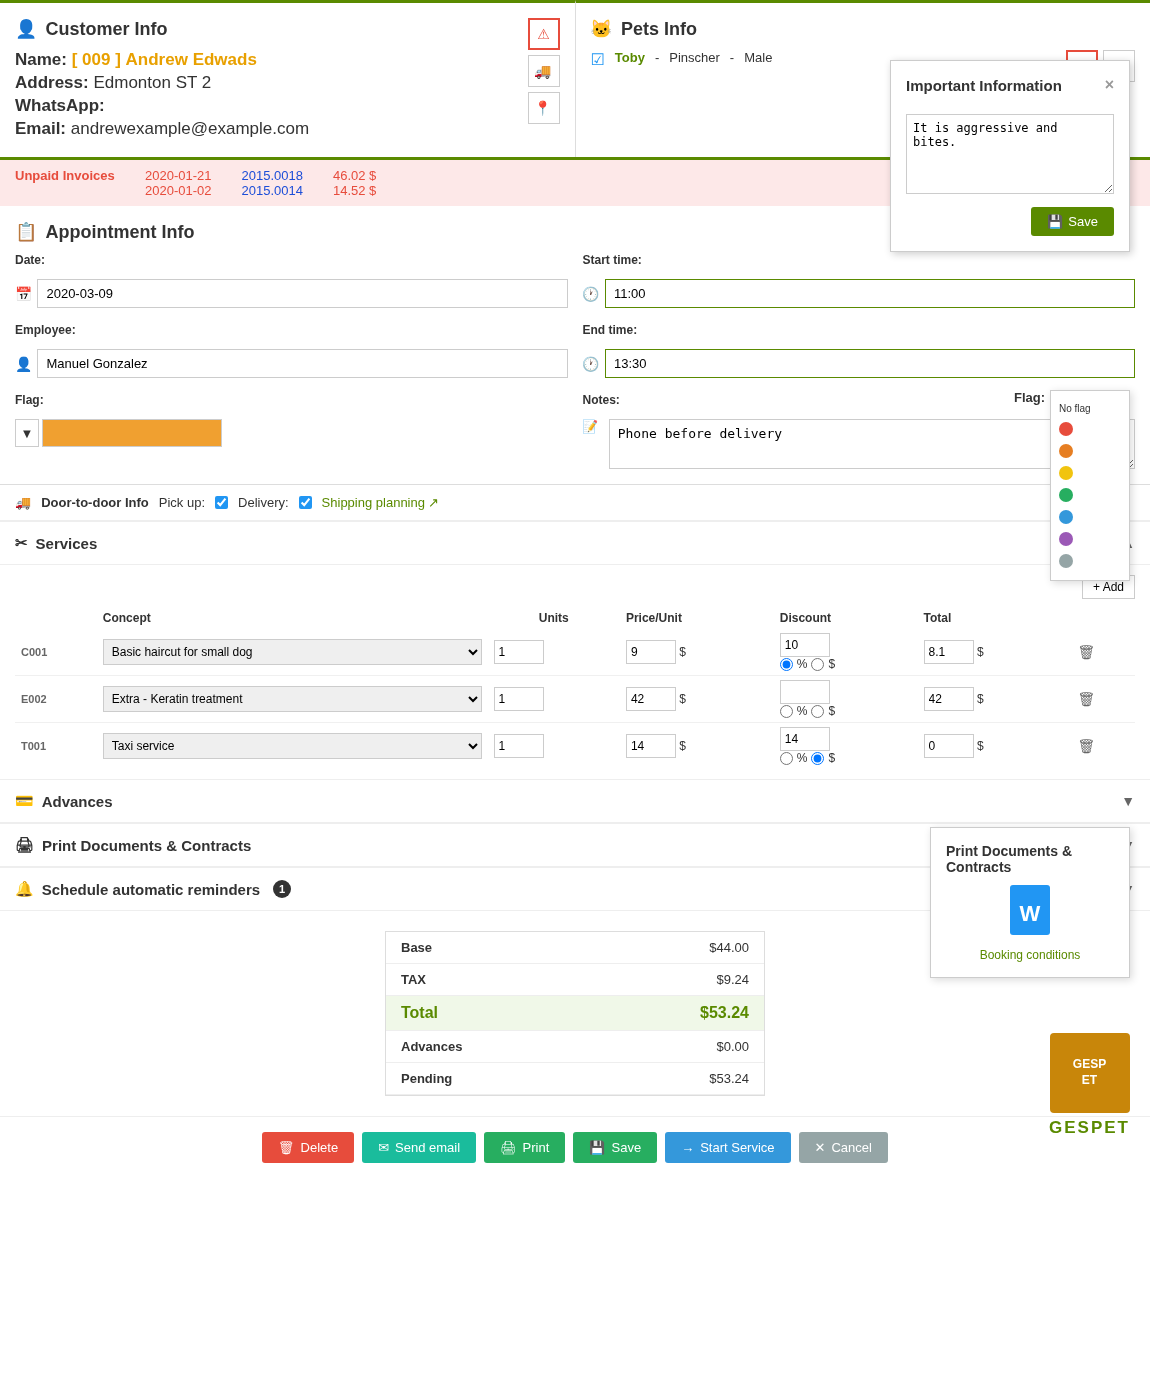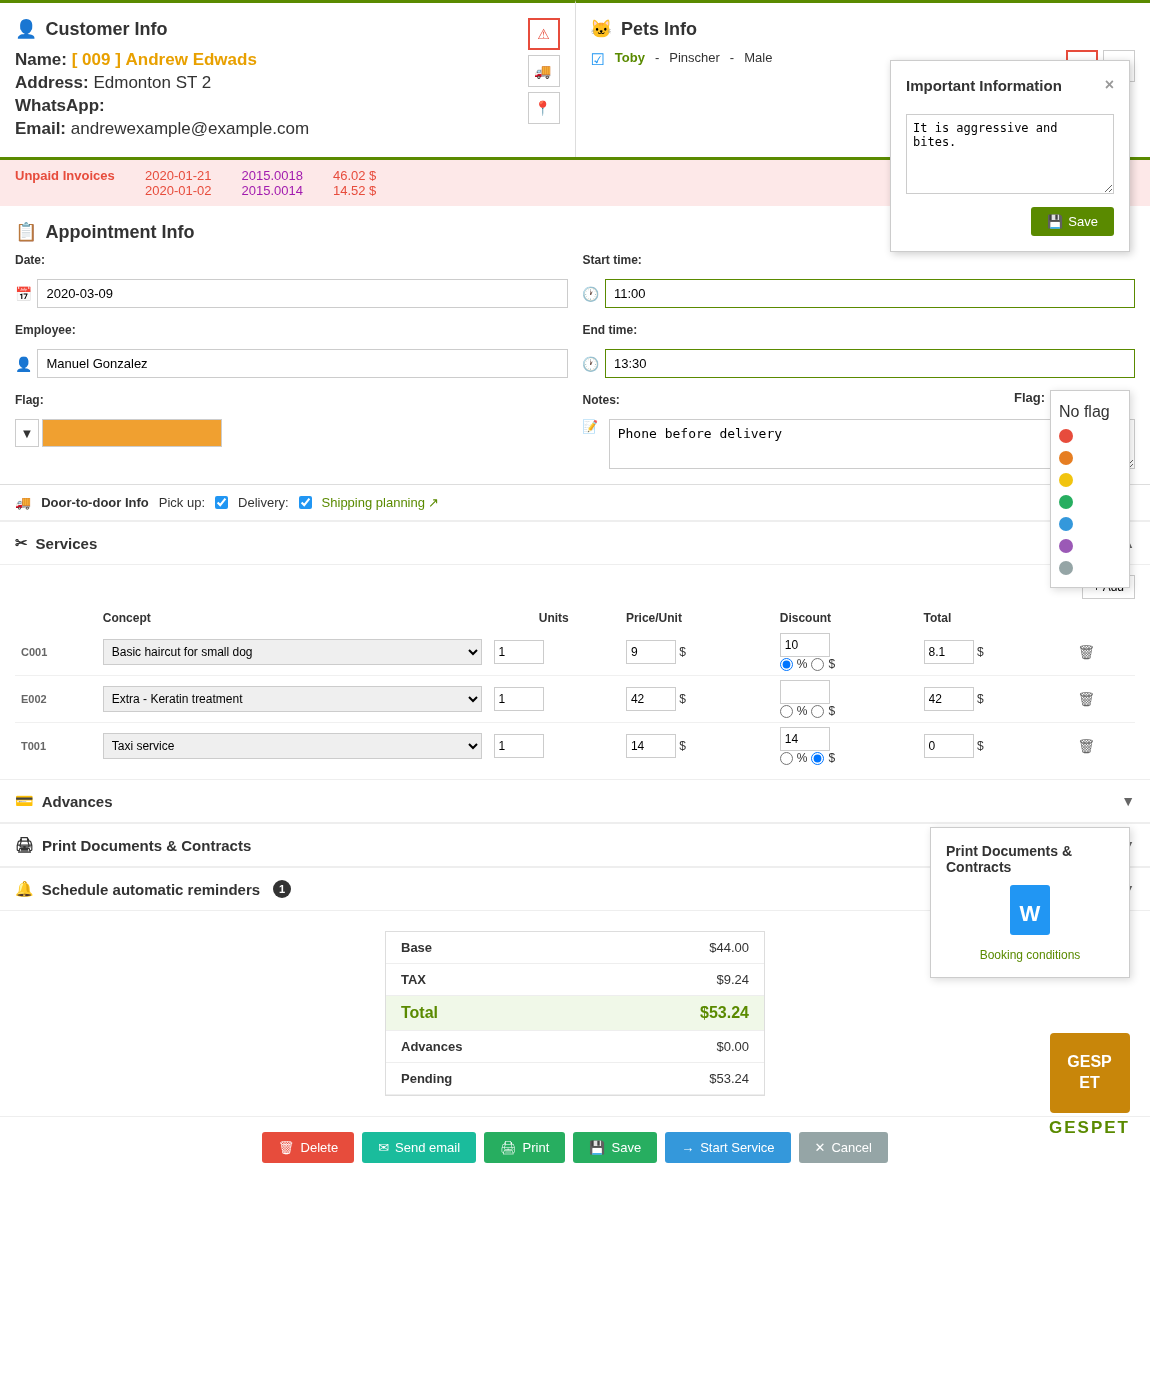--- a/index.html
+++ b/index.html
@@ -89,41 +89,41 @@
     .btn-gray { background: #95a5a6; }
 
     
     .important-info-panel { position: absolute; top: 60px; right: 20px; width: 240px; background: #fff; border: 1px solid #ccc; box-shadow: 2px 2px 8px rgba(0,0,0,0.2); z-index: 100; padding: 15px; }
     .panel-title { font-size: 15px; font-weight: bold; margin-bottom: 20px; display: flex; justify-content: space-between; align-items: center; }
     .panel-close { cursor: pointer; color: #999; font-size: 16px; }
     .panel-textarea { width: 100%; height: 80px; border: 1px solid #ccc; padding: 6px; font-size: 12px; resize: vertical; margin-bottom: 10px; }
     .panel-save-btn { background: #5a8a00; color: #fff; border: none; padding: 7px 16px; cursor: pointer; float: right; display: flex; align-items: center; gap: 5px; font-size: 13px; border-radius: 3px; }
 
     .flag-dropdown-panel { position: absolute; top: 390px; right: 20px; width: 80px; background: #fff; border: 1px solid #ccc; box-shadow: 2px 2px 8px rgba(0,0,0,0.15); z-index: 100; padding: 8px; }
-    .flag-option { display: flex; align-items: center; gap: 8px; padding: 4px 0; cursor: pointer; font-size: 16px; }
+    .flag-option { display: flex; align-items: center; gap: 8px; padding: 4px 0; cursor: pointer; font-size: 10px; }
     .flag-dot { width: 14px; height: 14px; border-radius: 50%; }
 
     .print-docs-panel { position: absolute; bottom: 200px; right: 20px; width: 200px; background: #fff; border: 1px solid #ccc; box-shadow: 2px 2px 8px rgba(0,0,0,0.15); z-index: 100; padding: 15px; }
     .print-docs-title { font-size: 14px; font-weight: bold; margin-bottom: 10px; }
     .doc-item { display: flex; flex-direction: column; align-items: center; gap: 4px; cursor: pointer; }
     .doc-icon { font-size: 40px; color: #2196F3; }
     .doc-label { font-size: 12px; color: #5a8a00; }
 
     .gespet-logo { position: absolute; bottom: 40px; right: 20px; text-align: center; }
     .gespet-text { font-size: 17px; font-weight: bold; color: #5a8a00; letter-spacing: 2px; margin-top: 5px; }
 
     
     .page-wrapper { position: relative; }
 
     .unpaid-section { background: #fde8e8; padding: 8px 15px; display: flex; align-items: center; gap: 20px; }
     .unpaid-invoices-block { flex: 1; }
     .unpaid-inv-row { display: flex; gap: 30px; align-items: center; }
     .unpaid-inv-label { color: #e74c3c; font-weight: bold; min-width: 100px; }
     .unpaid-inv-date { color: #e74c3c; }
-    .unpaid-inv-id { color: #a21caf; }
+    .unpaid-inv-id { color: #1d4ed8; }
     .unpaid-inv-amount { color: #e74c3c; }
   </style>
 </head>
 <body>
 
 <div class="page-wrapper">
 
   <div class="important-info-panel">
     <div class="panel-title">
       <span>Important Information</span>
@@ -171,21 +171,21 @@
           <rect width="40" height="50" rx="3" fill="#2196F3"></rect>
           <text x="50%" y="60%" dominant-baseline="middle" text-anchor="middle" fill="white" font-size="22" font-weight="bold">W</text>
         </svg>
       </span>
       <span class="doc-label">Booking conditions</span>
     </div>
   </div>
 
   <div class="gespet-logo">
     <div style="width:80px;height:80px;background:#c8860a;border-radius:4px;display:flex;align-items:center;justify-content:center;margin:0 auto;">
-      <span style="color:#fff;font-size:16px;font-weight:bold;text-align:center;line-height:1.3;">GESP<br>ET</span>
+      <span style="color:#fff;font-size:12px;font-weight:bold;text-align:center;line-height:1.3;">GESP<br>ET</span>
     </div>
     <div class="gespet-text">GESPET</div>
   </div>
 
   <div style="position:absolute;top:390px;right:105px;font-weight:bold;font-size:13px;">Flag:</div>
   <div style="position:absolute;top:408px;right:20px;display:flex;align-items:center;gap:5px;">
     <button style="width:24px;height:28px;border:1px solid #ccc;background:#fff;cursor:pointer;">▼</button>
     <div style="width:50px;height:28px;background:#f0a030;"></div>
   </div>
 

